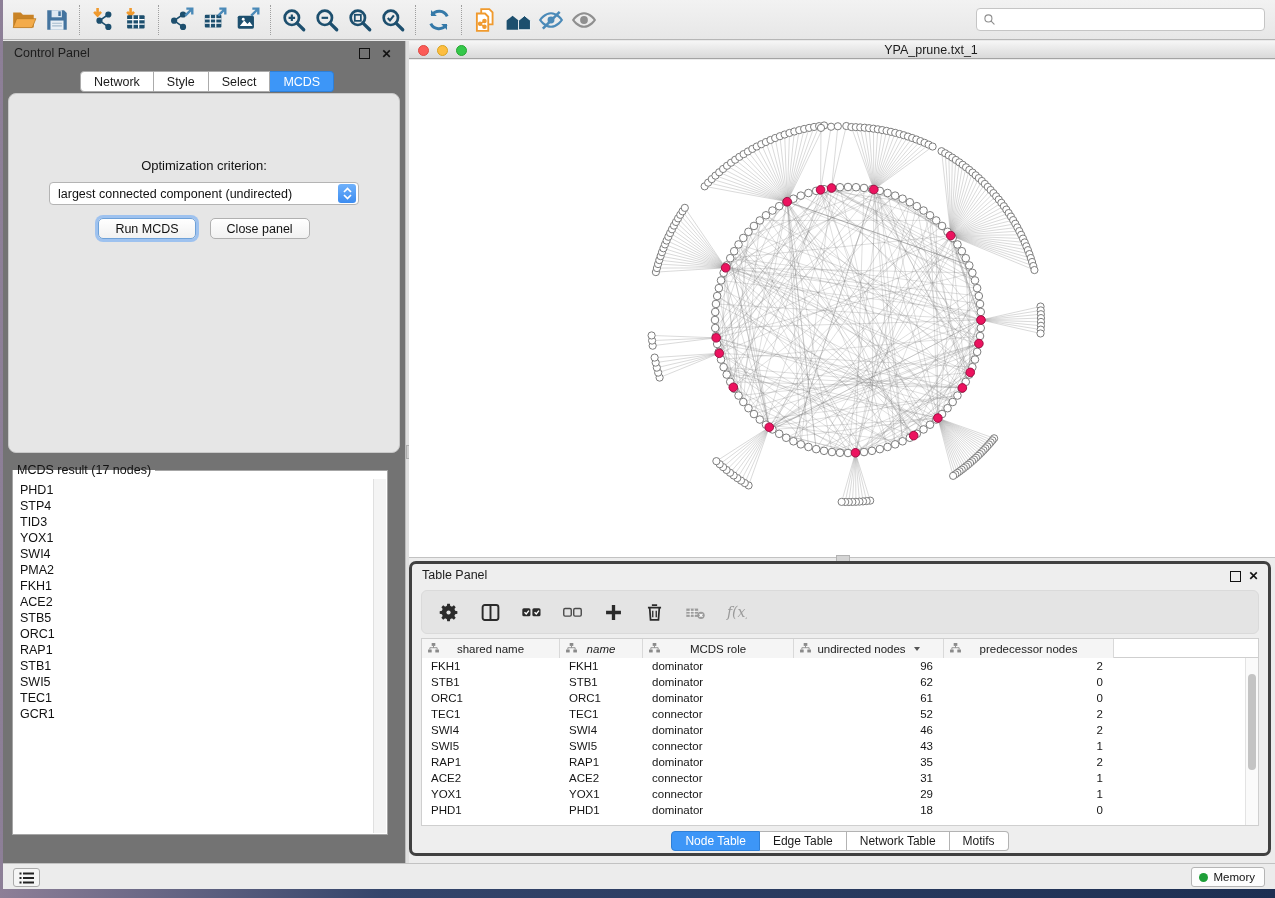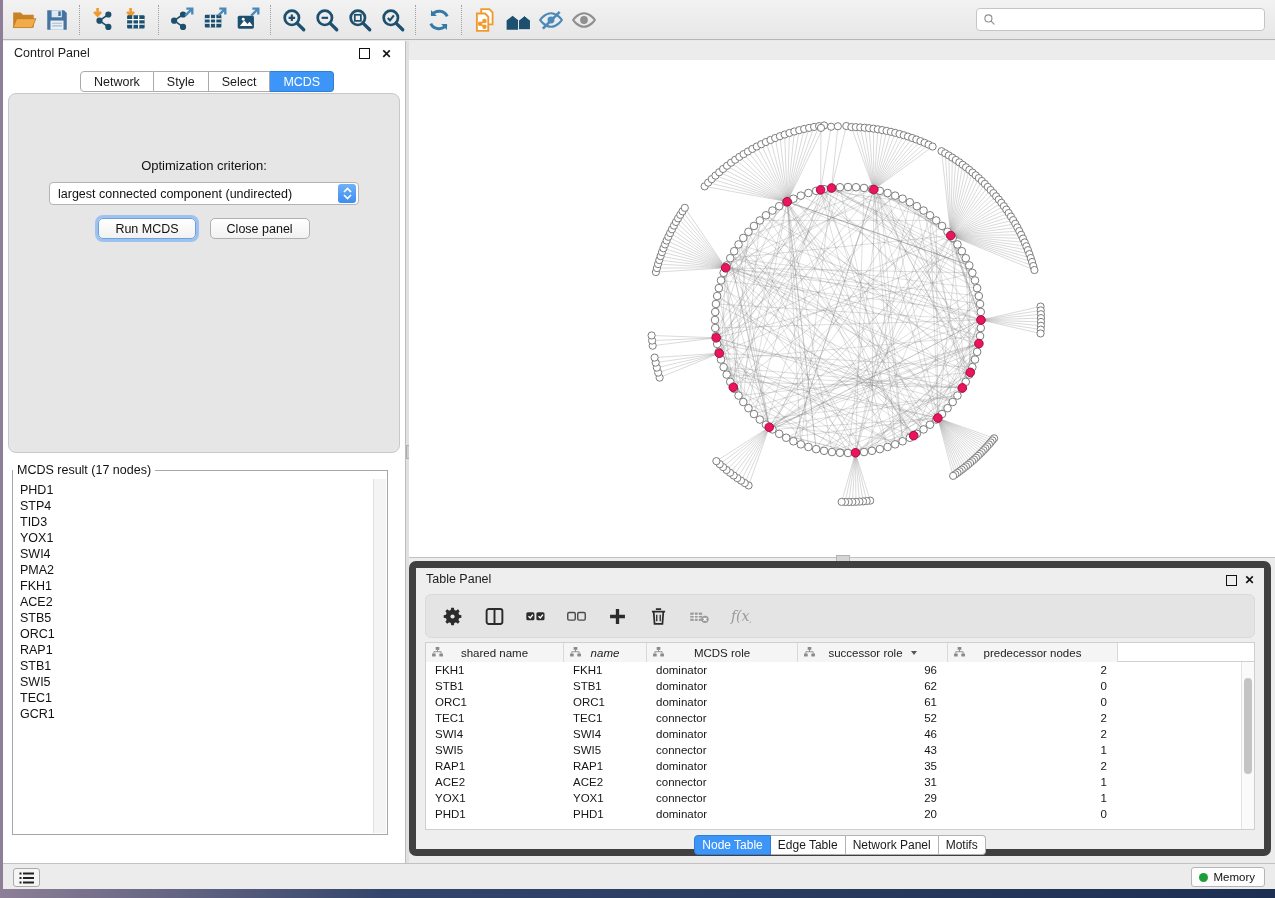--- a/index.html
+++ b/index.html
@@ -18,21 +18,21 @@
   .tb-sep { width:0; height:30px; border-left:1px dotted #9f9f9f; margin:0 6px; }
   .search { margin-left:auto; width:289px; height:23px; background:#fff;
     border:1px solid #c5c5c5; border-radius:4px; display:flex; align-items:center; padding:0 6px; gap:4px; }
   .search svg { width:13px; height:13px; flex:none; }
   .search input { border:none; outline:none; flex:1; font:12px "Liberation Sans",sans-serif; background:transparent; }
 
   
   .main { position:absolute; left:0; top:41px; right:0; bottom:26px; }
 
   
-  .cpanel { position:absolute; left:0; top:0; width:402px; height:100%; background:#ffffff; }
+  .cpanel { position:absolute; left:0; top:0; width:402px; height:100%; background:#737373; }
   .cp-head { position:absolute; left:0; top:0; right:0; height:24px; }
   .cp-title { position:absolute; left:11px; top:5px; font-size:12.5px; color:#1c1c1c; }
   .win-ic { position:absolute; top:6px; width:13px; height:13px; display:flex; align-items:center; justify-content:center;
     font-size:12px; color:#111; cursor:default; }
   .float-ic { right:34px; } .float-ic::before { content:""; width:9px; height:9px; border:1.6px solid #111; display:block; }
   .close-ic { right:12px; font-weight:bold; }
   .cp-tabs { position:absolute; left:77px; top:30px; height:21px; display:flex; }
   .cp-tab { height:21px; padding:0 13px; background:#fff; border:1px solid #ababab; border-left:none;
     font-size:12.5px; color:#1a1a1a; display:flex; align-items:center; }
   .cp-tab:first-child { border-left:1px solid #ababab; border-radius:4px 0 0 4px; }
@@ -69,21 +69,21 @@
   .tl.red { left:9px; background:#fc5b57; border:1px solid #dd4a43; }
   .tl.yellow { left:28px; background:#fdbe41; border:1px solid #d9a420; }
   .tl.green { left:47px; background:#34c84a; border:1px solid #27a532; }
   .nt-text { position:absolute; left:0; right:0; top:2px; text-align:center; padding-left:178px;
     font-size:12.5px; color:#1c1c1c; }
   .net-canvas { position:absolute; left:0; top:19px; right:0; bottom:0; background:#fff; border-bottom:1px solid #c2c2c2; }
   .hsplit-handle { position:absolute; left:427px; bottom:-4px; width:14px; height:7px; background:#d4d4d4; border:1px solid #b3b3b3; }
 
   
   .tpanel { position:absolute; left:0; top:520px; right:4px; height:295px;
-    background:#eeeeee; border:7px solid #404040; border-radius:7px; }
+    background:#eeeeee; border:3px solid #404040; border-radius:7px; }
   .tp-title { position:absolute; left:10px; top:4px; font-size:12.5px; color:#1c1c1c; }
   .tp-float { right:26px; top:6px; } .tp-close { right:8px; top:5px; }
   .tp-toolbar { position:absolute; left:9px; right:9px; top:26px; height:44px; background:#e4e4e4;
     border:1px solid #dadada; border-radius:6px; display:flex; align-items:center; padding-left:14px; gap:15px; }
   .tt-btn { width:26px; height:26px; display:flex; align-items:center; justify-content:center; }
   .tt-btn svg { width:21px; height:21px; }
   .tp-table { position:absolute; left:9px; right:9px; top:74px; height:188px; background:#fff;
     border:1px solid #cfcfcf; overflow:hidden; }
   .thead { display:flex; height:19px; background:#fff; border-bottom:1px solid #cfcfcf; }
   .th { height:19px; background:#f5f5f5; border-right:1px solid #d9d9d9; display:flex; align-items:center;
@@ -91,21 +91,21 @@
   .th .hier { flex:none; position:absolute; left:6px; top:4px; }
   .th .chev { width:0; height:0; border-left:3.6px solid transparent; border-right:3.6px solid transparent;
     border-top:4.5px solid #555; margin-left:3px; }
   .trow { display:flex; height:16px; font-size:11.5px; color:#161616; }
   .td { overflow:hidden; white-space:nowrap; padding-top:1.5px; }
   .td.l { text-align:left; padding-left:9px; }
   .td.r { text-align:right; padding-right:11px; }
   .tscroll { position:absolute; right:0; top:19px; bottom:0; width:13px; background:#fafafa; border-left:1px solid #e3e3e3; }
   .tthumb { position:absolute; left:2px; width:8px; top:16px; height:96px; background:#c4c4c4; border-radius:5px; }
   .tp-tabs { position:absolute; left:0; right:0; top:267px; display:flex; justify-content:center; }
-  .tp-tab { height:20px; padding:0 7px; background:#fff; border:1px solid #b3b3b3; border-left:none;
+  .tp-tab { height:20px; padding:0 13px; background:#fff; border:1px solid #b3b3b3; border-left:none;
     font-size:12px; color:#1a1a1a; display:flex; align-items:center; }
   .tp-tab:first-child { border-left:1px solid #b3b3b3; border-radius:4px 0 0 4px; }
   .tp-tab:last-child { border-radius:0 4px 4px 0; }
   .tp-tab.active { background:#3d96f7; border-color:#2f7fd6; color:#fff; }
 
   
   .statusbar { position:absolute; left:0; right:0; bottom:0; height:26px; background:#ececec; border-top:1px solid #c2c2c2; }
   .sb-left-btn { position:absolute; left:10px; top:4px; width:27px; height:19px; background:#f5f5f5;
     border:1px solid #ababab; border-radius:3px; display:flex; align-items:center; justify-content:center; }
   .mem-btn { position:absolute; right:10px; top:3px; height:20px; background:#fdfdfd; border:1px solid #b5b5b5;
@@ -325,20 +325,26 @@
           <div class="result-scroll"></div>
         </fieldset>
       </aside>
 
       <div class="vsplit">
           <div class="vs-handle"></div>
         </div>
 
       <section class="right">
         <div class="netwin">
+          <div class="net-title">
+            <span class="tl red"></span>
+            <span class="tl yellow"></span>
+            <span class="tl green"></span>
+            <span class="nt-text">YPA_prune.txt_1</span>
+          </div>
           <div class="net-canvas">
             <svg id="netsvg" width="866" height="497">
                 <line x1="378.20597570119367" y1="141.70762235225743" x2="560.282679516948" y2="205.41509687478336" stroke="rgba(110,110,110,0.30)" stroke-width="0.75"></line>
                 <line x1="378.20597570119367" y1="141.70762235225743" x2="560.282679516948" y2="205.41509687478336" stroke="rgba(110,110,110,0.30)" stroke-width="0.75"></line>
                 <line x1="378.20597570119367" y1="141.70762235225743" x2="314.6428397228398" y2="212.83755002334277" stroke="rgba(110,110,110,0.30)" stroke-width="0.75"></line>
                 <line x1="378.20597570119367" y1="141.70762235225743" x2="339.44807049324356" y2="348.1953135460258" stroke="rgba(110,110,110,0.30)" stroke-width="0.75"></line>
                 <line x1="378.20597570119367" y1="141.70762235225743" x2="500.80818188182116" y2="377.76565141187695" stroke="rgba(110,110,110,0.30)" stroke-width="0.75"></line>
                 <line x1="378.20597570119367" y1="141.70762235225743" x2="533.0452018978108" y2="354.0452018978108" stroke="rgba(110,110,110,0.30)" stroke-width="0.75"></line>
                 <line x1="378.20597570119367" y1="141.70762235225743" x2="422.968621526042" y2="392.0302802550412" stroke="rgba(110,110,110,0.30)" stroke-width="0.75"></line>
                 <line x1="378.20597570119367" y1="141.70762235225743" x2="399.43209383725804" y2="386.9778752456366" stroke="rgba(110,110,110,0.30)" stroke-width="0.75"></line>
@@ -1151,21 +1157,21 @@
                 </div>
                 <div class="th" style="width: 150px;">
                   <span class="hier"><svg width="11" height="10" viewBox="0 0 12 11">
                       <g fill="#8a8a8a">
                         <rect x="4" y="0" width="4" height="3.2"></rect>
                         <rect x="0" y="7.2" width="4" height="3.2"></rect>
                         <rect x="8" y="7.2" width="4" height="3.2"></rect>
                       </g>
                       <path d="M6 3.2v2M2 7.2V5.2h8v2" stroke="#8a8a8a" fill="none" stroke-width="1"></path>
                     </svg></span>
-                  <span>successor role</span>
+                  <span>undirected nodes</span>
                   <span class="chev"></span>
                 </div>
                 <div class="th" style="width: 170px;">
                   <span class="hier"><svg width="11" height="10" viewBox="0 0 12 11">
                       <g fill="#8a8a8a">
                         <rect x="4" y="0" width="4" height="3.2"></rect>
                         <rect x="0" y="7.2" width="4" height="3.2"></rect>
                         <rect x="8" y="7.2" width="4" height="3.2"></rect>
                       </g>
                       <path d="M6 3.2v2M2 7.2V5.2h8v2" stroke="#8a8a8a" fill="none" stroke-width="1"></path>
@@ -1234,32 +1240,32 @@
                   <div class="td l" style="width: 138px;">YOX1</div>
                   <div class="td l" style="width: 83px;">YOX1</div>
                   <div class="td l" style="width: 151px;">connector</div>
                   <div class="td r" style="width: 150px;">29</div>
                   <div class="td r" style="width: 170px;">1</div>
                 </div>
                 <div class="trow">
                   <div class="td l" style="width: 138px;">PHD1</div>
                   <div class="td l" style="width: 83px;">PHD1</div>
                   <div class="td l" style="width: 151px;">dominator</div>
-                  <div class="td r" style="width: 150px;">20</div>
+                  <div class="td r" style="width: 150px;">18</div>
                   <div class="td r" style="width: 170px;">0</div>
                 </div>
               </div>
             <div class="tscroll">
                 <div class="tthumb"></div>
               </div>
           </div>
           <div class="tp-tabs">
               <div class="tp-tab active">Node Table</div>
               <div class="tp-tab">Edge Table</div>
-              <div class="tp-tab">Network Panel</div>
+              <div class="tp-tab">Network Table</div>
               <div class="tp-tab">Motifs</div>
             </div>
         </div>
       </section>
     </div>
 
     <div class="statusbar">
       <div class="sb-left-btn">
         <svg width="15" height="12" viewBox="0 0 15 12">
             <g stroke="#222" stroke-width="2">

